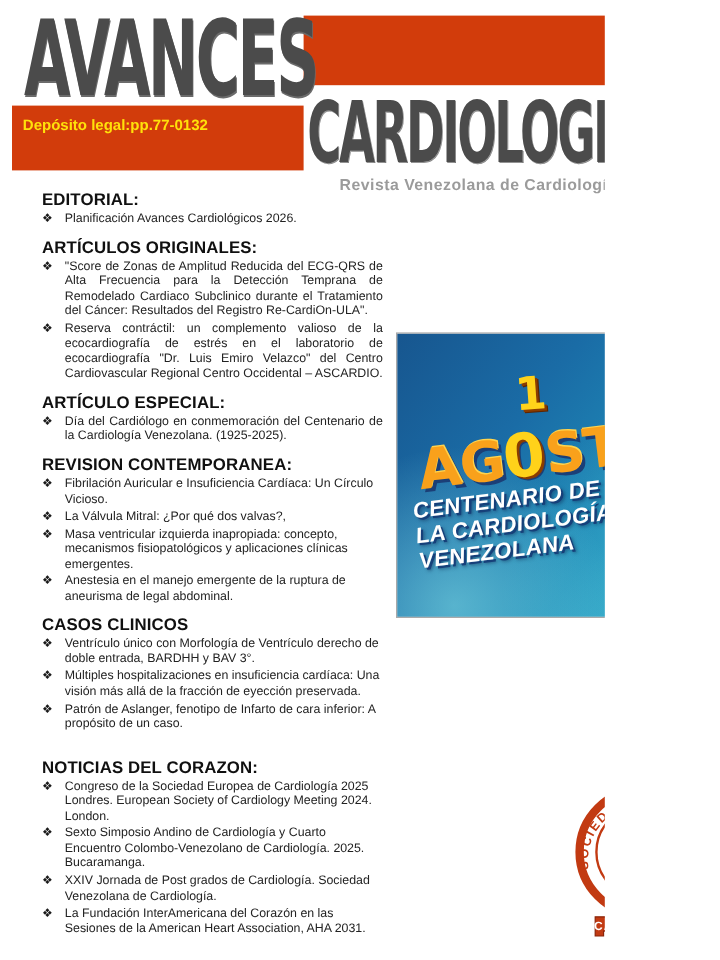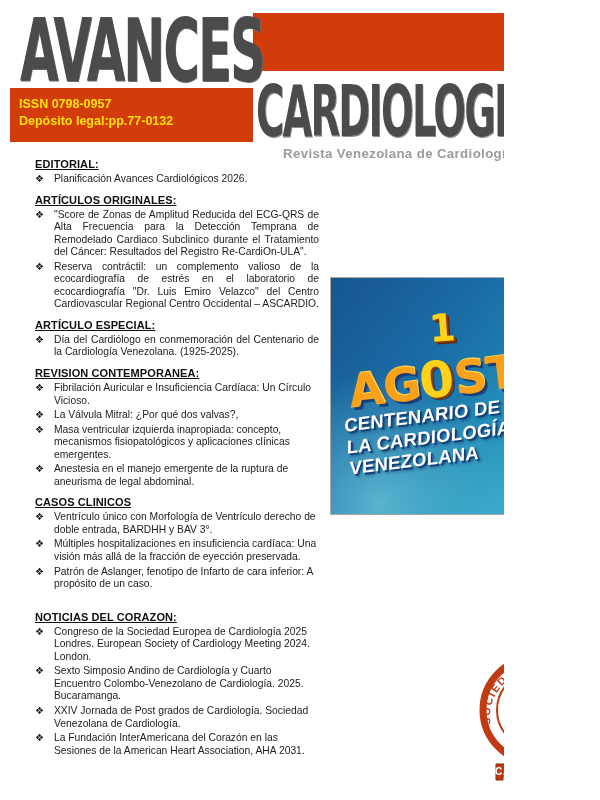--- a/index.html
+++ b/index.html
@@ -34,21 +34,21 @@
   }
   .subtitle {
     position:absolute; left:283px; top:146px; width:314px;
     text-align:left; color:#9b9b9b; font-size:13.2px; font-weight:bold;
     letter-spacing:0.4px; line-height:1.18;
   }
 
   
   .toc { position:absolute; left:35px; top:158px; width:284px; color:#222222; }
   .toc-heading {
-    font-size:11px; font-weight:bold; text-decoration:underline;
+    font-size:14px; font-weight:bold; 
     color:#101010; margin-bottom:3px; letter-spacing:0.1px;
   }
   .toc-section { margin-top:8px; }
   .toc-section:first-child { margin-top:0; }
   .toc-section:last-child { margin-top:20px; }
   .toc-item { display:flex; font-size:10.3px; line-height:1.22; margin-bottom:2px; }
   .bullet { flex:none; width:19px; font-size:10px; color:#1a1a1a; }
   .item-text { flex:1; }
   .toc-section:nth-child(2) .item-text,
   .toc-section:nth-child(3) .item-text { text-align:justify; }
@@ -109,21 +109,20 @@
   }
 </style>
 </head>
 <body>
 
 <div class="page">
 
   <div class="red-block-top"></div>
   <div class="title-avances">AVANCES</div>
   <div class="issn-bar">
-    <div>ISSN 0798-0957</div>
     <div>Depósito legal:pp.77-0132</div>
   </div>
   <div class="title-cardiologicos">CARDIOLOGICOS</div>
   <div class="subtitle">
     <div>Revista Venezolana de Cardiología</div>
   </div>
 
   <div class="toc" id="toc">
       <div class="toc-section">
         <div class="toc-heading">EDITORIAL:</div>

